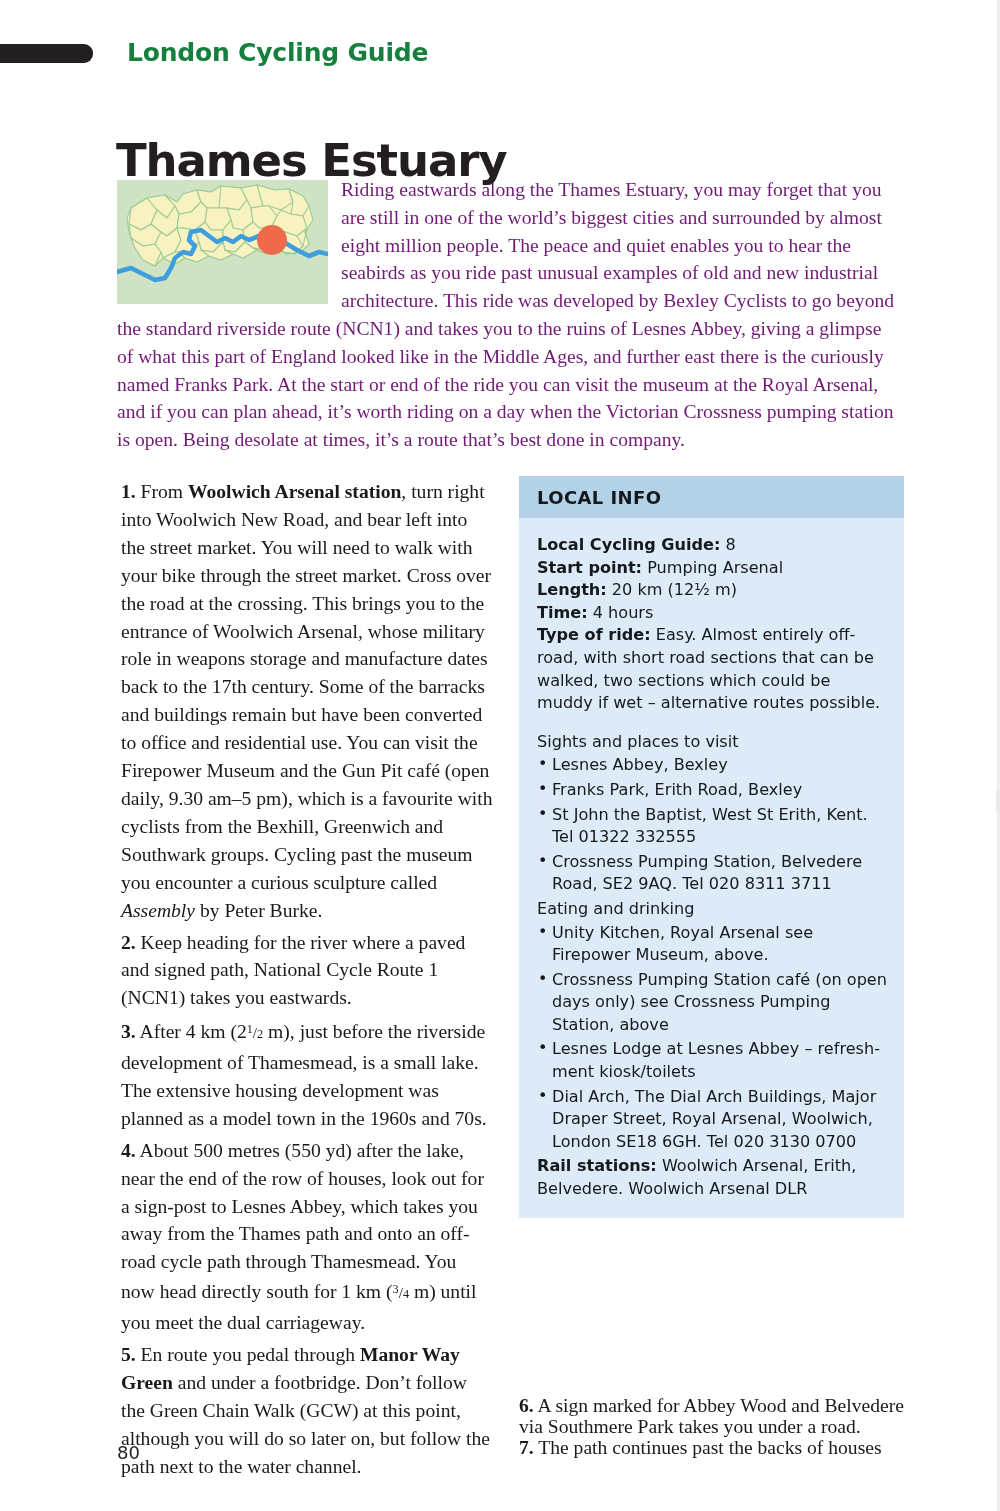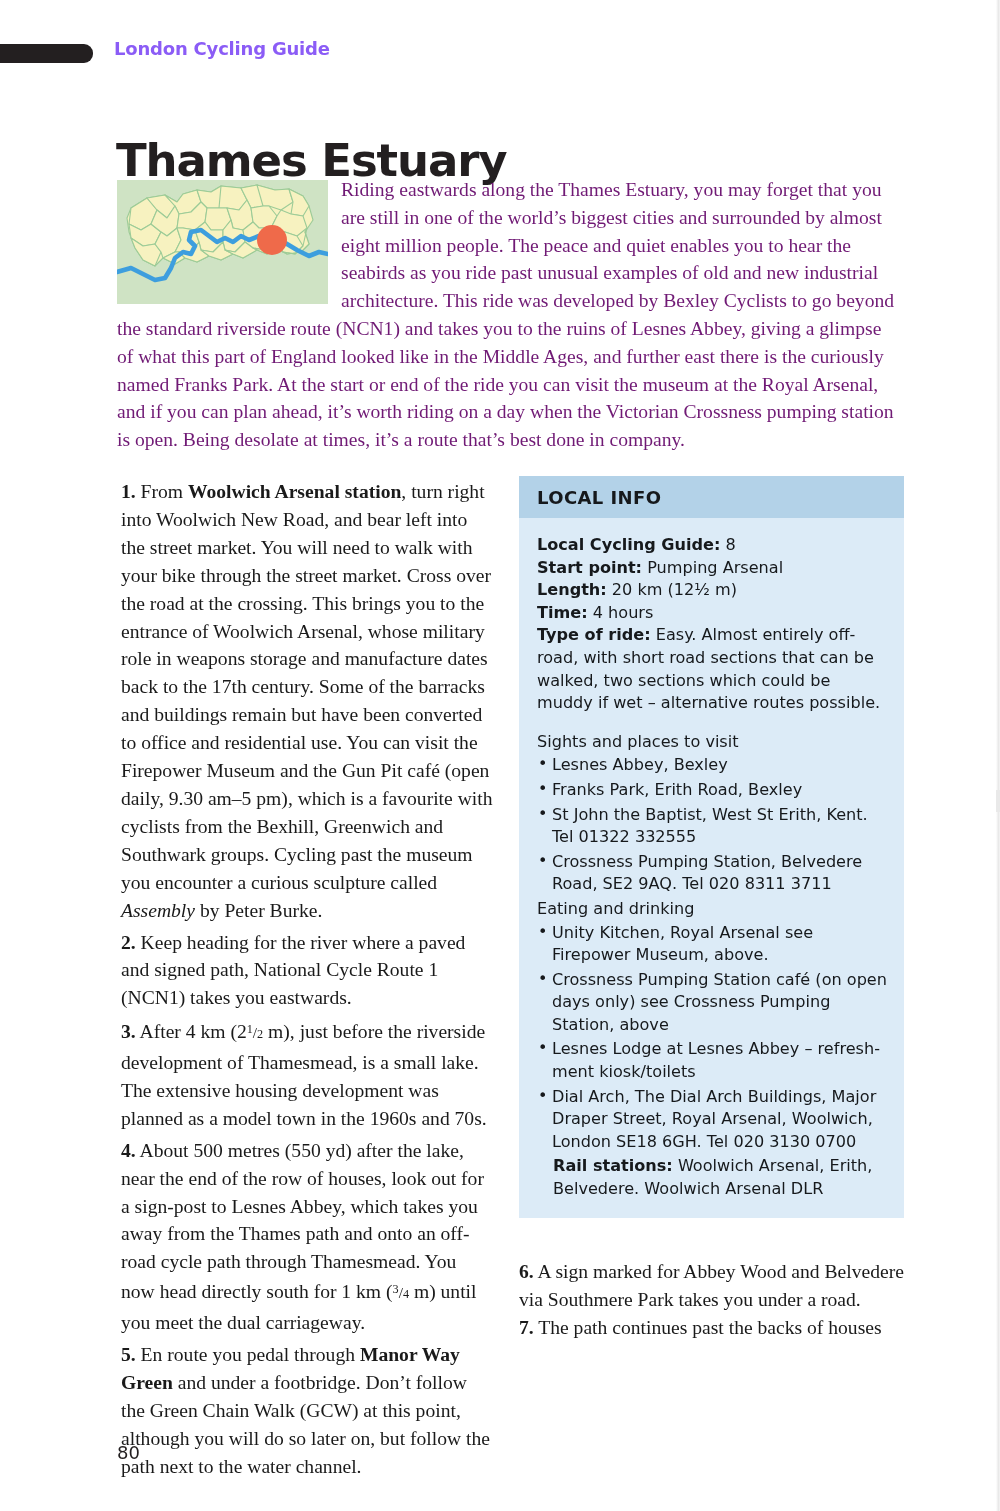--- a/index.html
+++ b/index.html
@@ -22,27 +22,27 @@
     left: 0;
     top: 44px;
     width: 93px;
     height: 19px;
     background: #231f20;
     border-top-right-radius: 9px;
     border-bottom-right-radius: 9px;
   }
   .running-head {
     position: absolute;
-    left: 114px;
+    left: 127px;
     top: 38px;
     font-family: "DejaVu Sans", sans-serif;
     font-weight: bold;
-    font-size: 18px;
+    font-size: 25px;
     letter-spacing: -0.2px;
-    color: #8b5cf6;
+    color: #15803d;
   }
 
   
   .page-title {
     position: absolute;
     left: 116px;
     top: 106px;
     font-family: "DejaVu Sans", sans-serif;
     font-weight: bold;
     font-size: 45px;
@@ -83,24 +83,24 @@
     line-height: 27.9px;
   }
   .col-left p { margin: 4px; }
   .frac { font-size: 0.78em; }
   .frac sup { font-size: 0.8em; vertical-align: 0.42em; }
   .frac sub { font-size: 0.8em; vertical-align: 0.02em; }
 
   .col-right-bottom {
     position: absolute;
     left: 519px;
-    top: 1258px;
+    top: 1395px;
     width: 390px;
     font-size: 19.6px;
-    line-height: 28px;
+    line-height: 21px;
   }
   .col-right-bottom p { margin: 0; }
 
   b.step { font-weight: bold; }
   i.ital { font-style: italic; }
 
   
   .local-info {
     position: absolute;
     left: 519px;
@@ -139,21 +139,21 @@
     padding-left: 15px;
     margin-bottom: 2px;
   }
   .li-list li::before {
     content: "\2022";
     position: absolute;
     left: 1px;
     top: -1px;
     font-size: 16px;
   }
-  .li-tail { margin: 2px 0 0 16px; }
+  .li-tail { margin: 2px 0 0 0; }
 
   
   .folio {
     position: absolute;
     left: 117px;
     top: 1442px;
     font-family: "DejaVu Sans", sans-serif;
     font-size: 18px;
     color: #231f20;
   }

